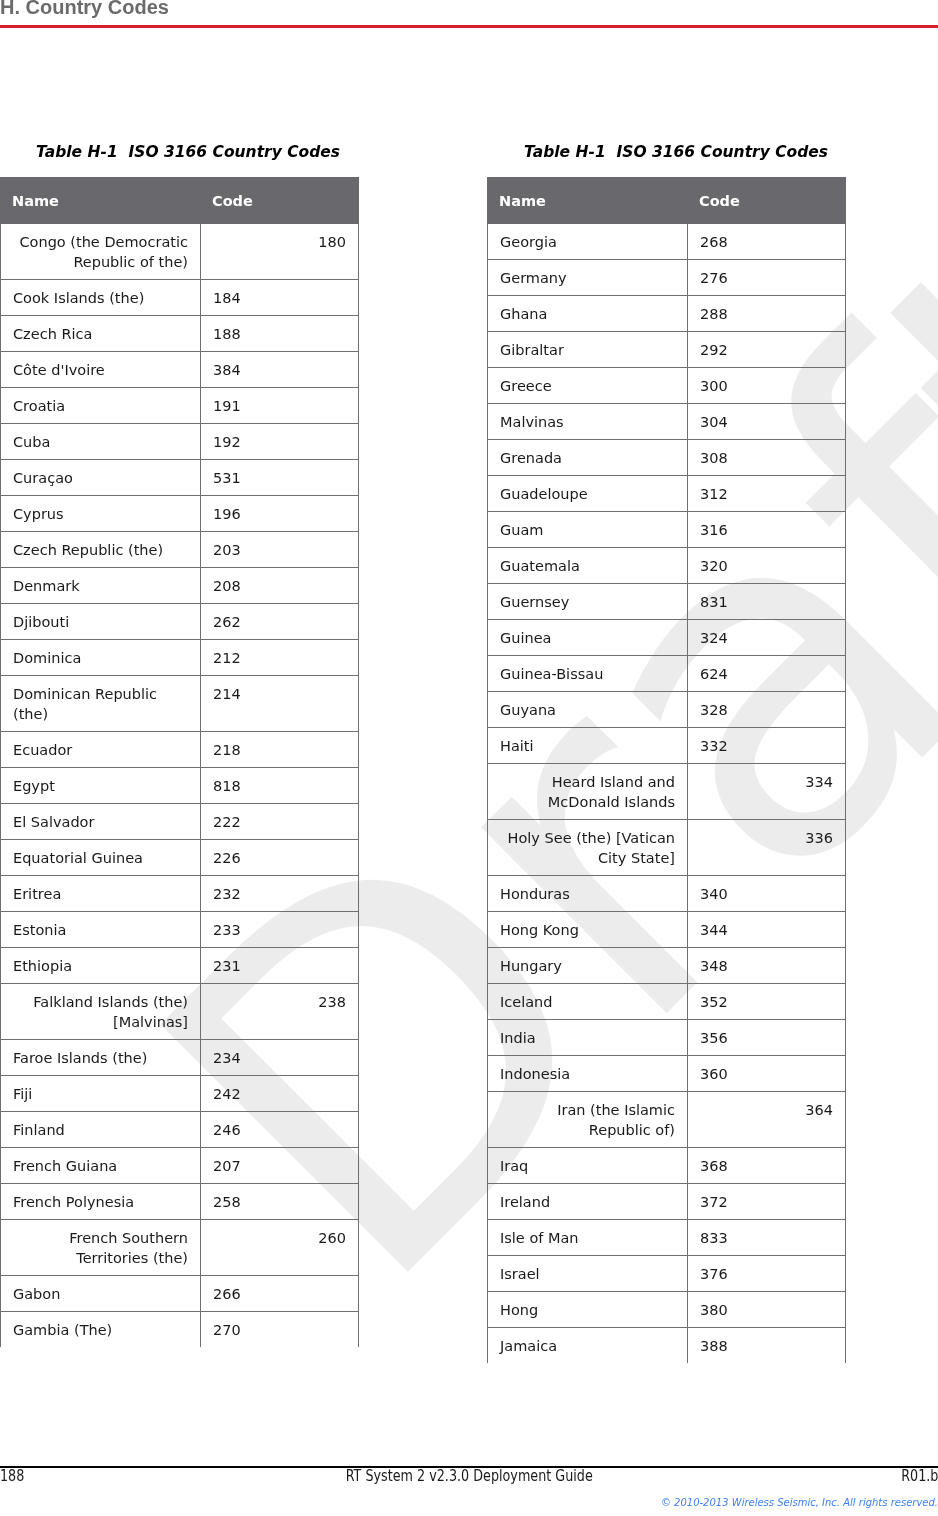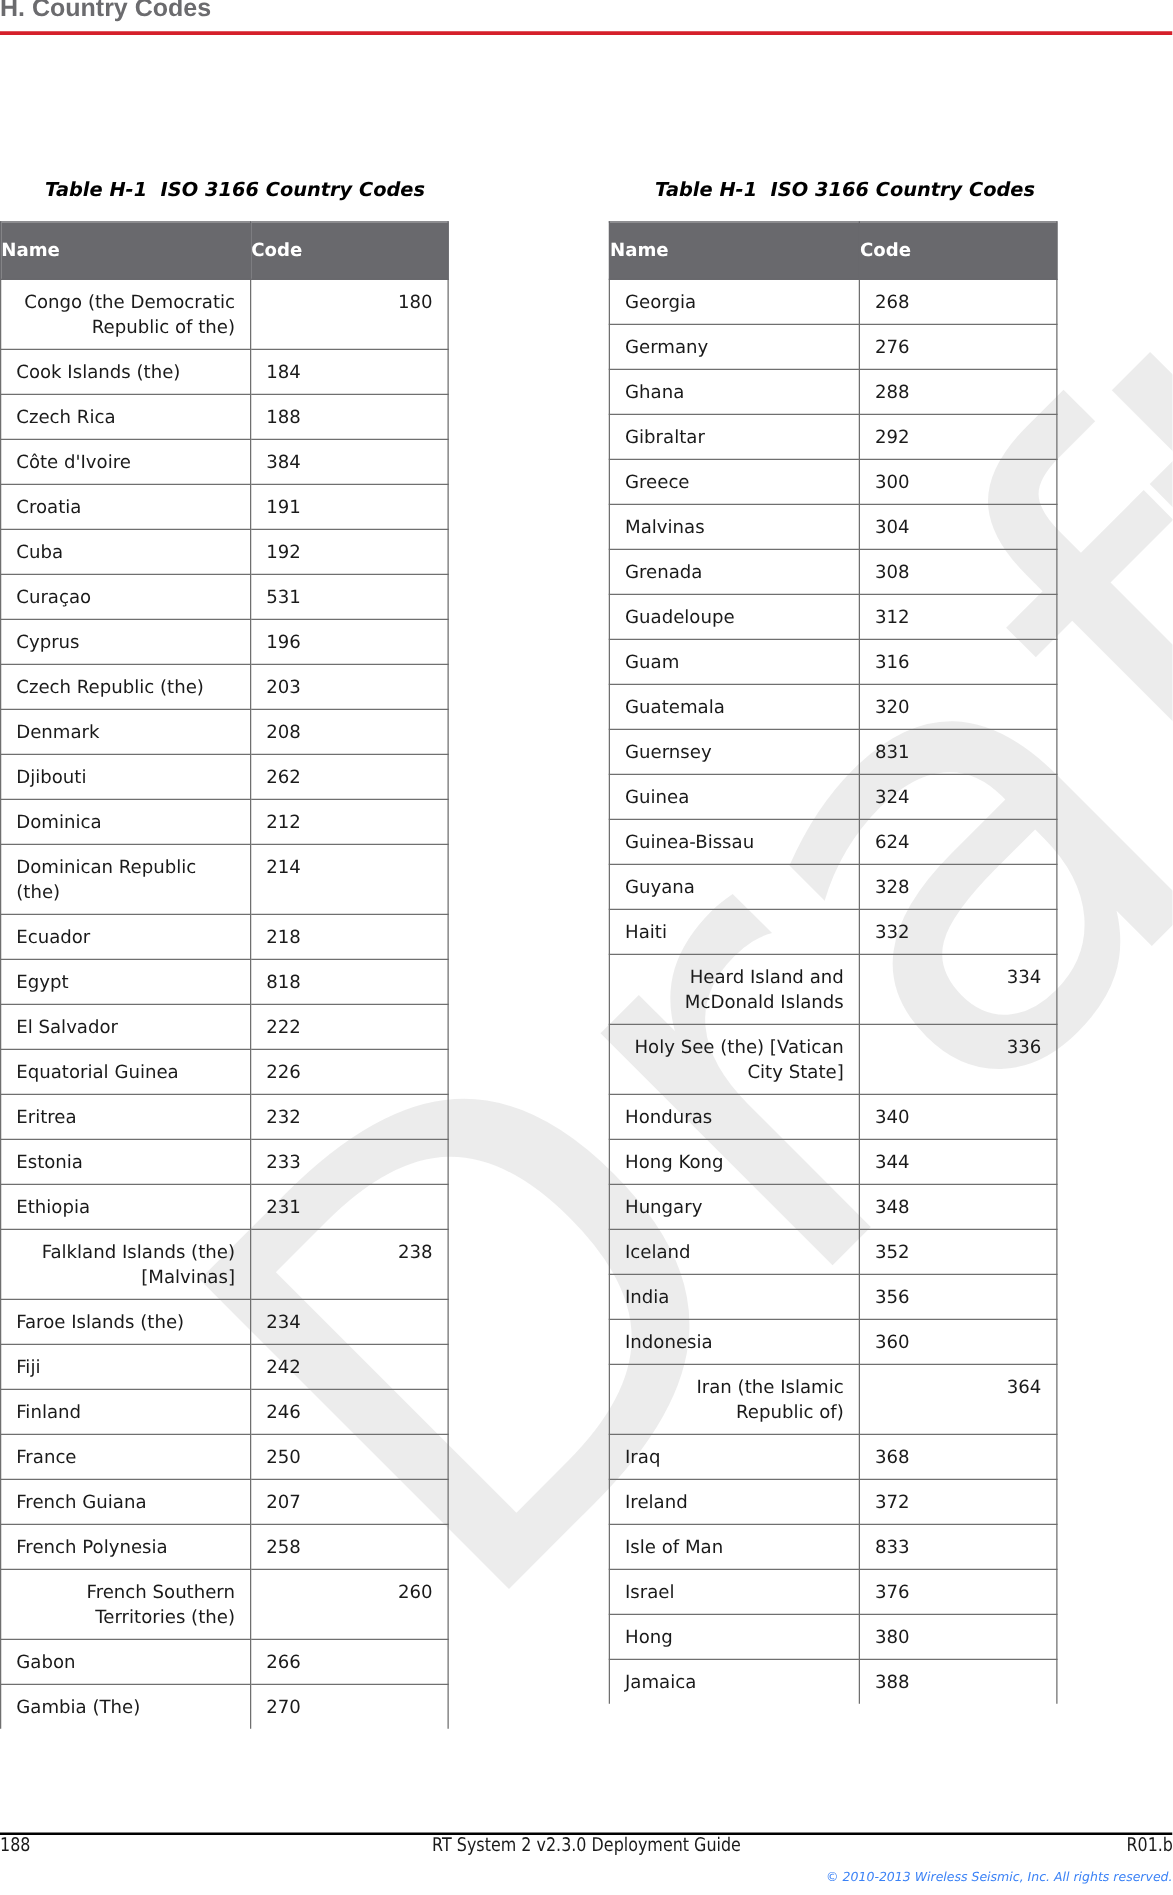--- a/index.html
+++ b/index.html
@@ -1,21 +1,21 @@
 <!DOCTYPE html>
 <html><head>
 <meta charset="utf-8">
 <style>
   html, body { margin: 0; padding: 0; background: #ffffff; }
   body { width: 938px; height: 1516px; position: relative; overflow: hidden; font-family: "DejaVu Sans", sans-serif; color: #1a1a1a; }
   .chapter-title { position: absolute; left: 0; top: -4px; font-family: "Liberation Sans", sans-serif; font-weight: bold; font-size: 20px; color: #6b6b6e; }
   .chapter-rule { position: absolute; left: 0; top: 25px; width: 938px; height: 3px; background: #d51f2a; }
   .caption { position: absolute; top: 143px; font-family: "DejaVu Sans", sans-serif; font-size: 15.5px; font-weight: bold; font-style: italic; color: #000000; white-space: pre; }
   table.codes { position: absolute; top: 177px; border-collapse: collapse; table-layout: fixed; font-size: 14.5px; }
-  table.codes th { background: #69696d; color: #fff; font-weight: bold; text-align: left; height: 45px; padding: 0 0; border: 1px solid #69696d; font-size: 14.5px; }
+  table.codes th { background: #69696d; color: #fff; font-weight: bold; text-align: left; height: 45px; padding: 0 11px; border: 1px solid #69696d; font-size: 14.5px; }
   table.codes td { border: 1px solid #6f6f6f; padding: 8px 12px 7px 12px; vertical-align: top; line-height: 20px; height: 20px; }
   table.codes tr.tall td { height: 40px; text-align: right; }
   table.codes tr.last td { border-bottom: none; }
   .col-name { width: 200px; }
   .col-code { width: 158px; }
   .watermark { position: absolute; left: 60px; top: 300px; font-family: "DejaVu Sans", sans-serif; font-size: 480px; color: rgba(200,200,200,0.35); transform: rotate(-45deg); transform-origin: center; pointer-events: none; left: 80px; top: 520px; line-height: 1; }
   .footer-rule { position: absolute; left: 0; top: 1466px; width: 938px; height: 2px; background: #000; }
   .footer { position: absolute; top: 1467px; left: 0; width: 938px; font-family: "DejaVu Sans", sans-serif; font-size: 15px; transform: scaleX(0.85); transform-origin: left; }
   .footer-left { position: absolute; left: 0; top: 0; }
   .footer-center { position: absolute; top: 0; left: 0; width: 1104px; text-align: center; }
@@ -135,24 +135,20 @@
       </tr>
       <tr>
         <td>Fiji</td>
         <td>242</td>
       </tr>
       <tr>
         <td>Finland</td>
         <td>246</td>
       </tr>
       <tr>
-        <td>France</td>
-        <td>250</td>
-      </tr>
-      <tr>
         <td>French Guiana</td>
         <td>207</td>
       </tr>
       <tr>
         <td>French Polynesia</td>
         <td>258</td>
       </tr>
       <tr class="tall">
         <td>French Southern Territories (the)</td>
         <td>260</td>

